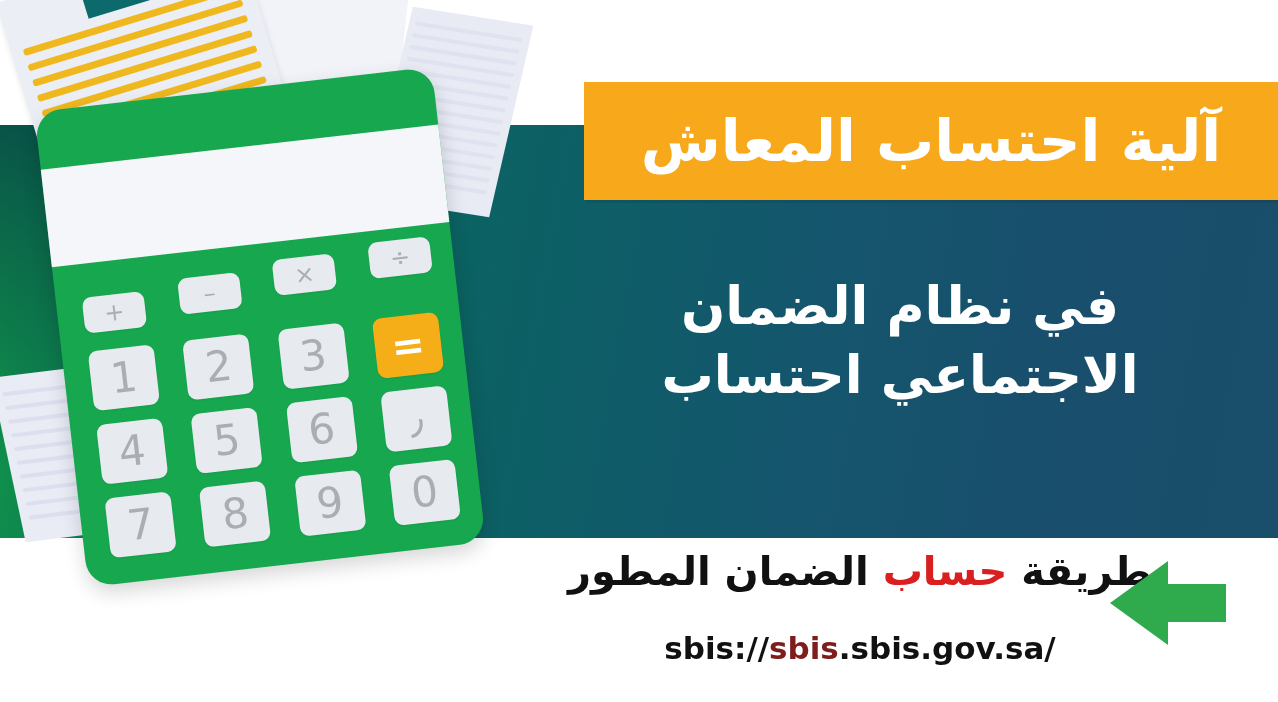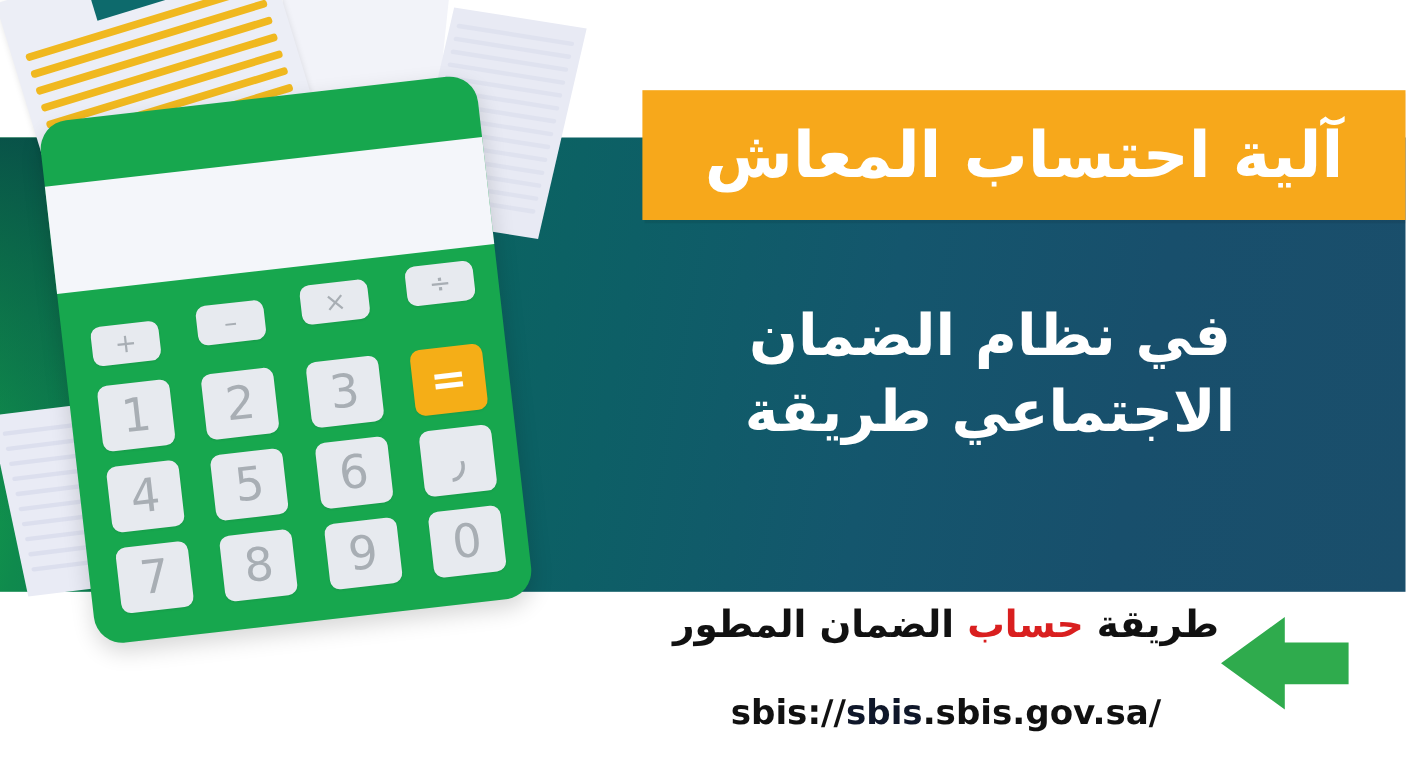--- a/index.html
+++ b/index.html
@@ -232,39 +232,39 @@
 
   
   .caption {
     position: absolute;
     left: 560px;
     top: 548px;
     width: 600px;
     text-align: center;
     direction: rtl;
     color: #111111;
-    font-size: 34px;
+    font-size: 40px;
     font-weight: 700;
     white-space: nowrap;
   }
   .caption .hi { color: #d91f1f; }
 
   .url {
     position: absolute;
     left: 560px;
     top: 630px;
     width: 600px;
     text-align: center;
     direction: ltr;
     color: #111111;
     font-size: 31px;
     font-weight: 700;
     white-space: nowrap;
   }
-  .url .hi { color: #0f172a; }
+  .url .hi { color: #7f1d1d; }
 
   
   .arrow {
     position: absolute;
     left: 1108px;
     top: 556px;
     width: 122px;
     height: 92px;
   }
 </style>
@@ -356,21 +356,21 @@
 
     </div>
   </div>
 
   <div class="title-banner">
     <span class="title-text">آلية احتساب المعاش</span>
   </div>
 
   <div class="subtitle">
     <span class="l1">في نظام الضمان</span>
-    <span class="l2">الاجتماعي طريقة</span>
+    <span class="l2">الاجتماعي احتساب</span>
   </div>
 
   <div class="caption"><span>طريقة </span><span class="hi">حساب</span><span> الضمان المطور</span></div>
 
   <div class="url"><span>sbis://</span><span class="hi">sbis</span><span>.sbis.gov.sa/</span></div>
 
   <svg class="arrow" viewBox="0 0 122 92">
     <polygon points="2,47 60,5 60,28 118,28 118,66 60,66 60,89" fill="#2fab4d"></polygon>
   </svg>
 

